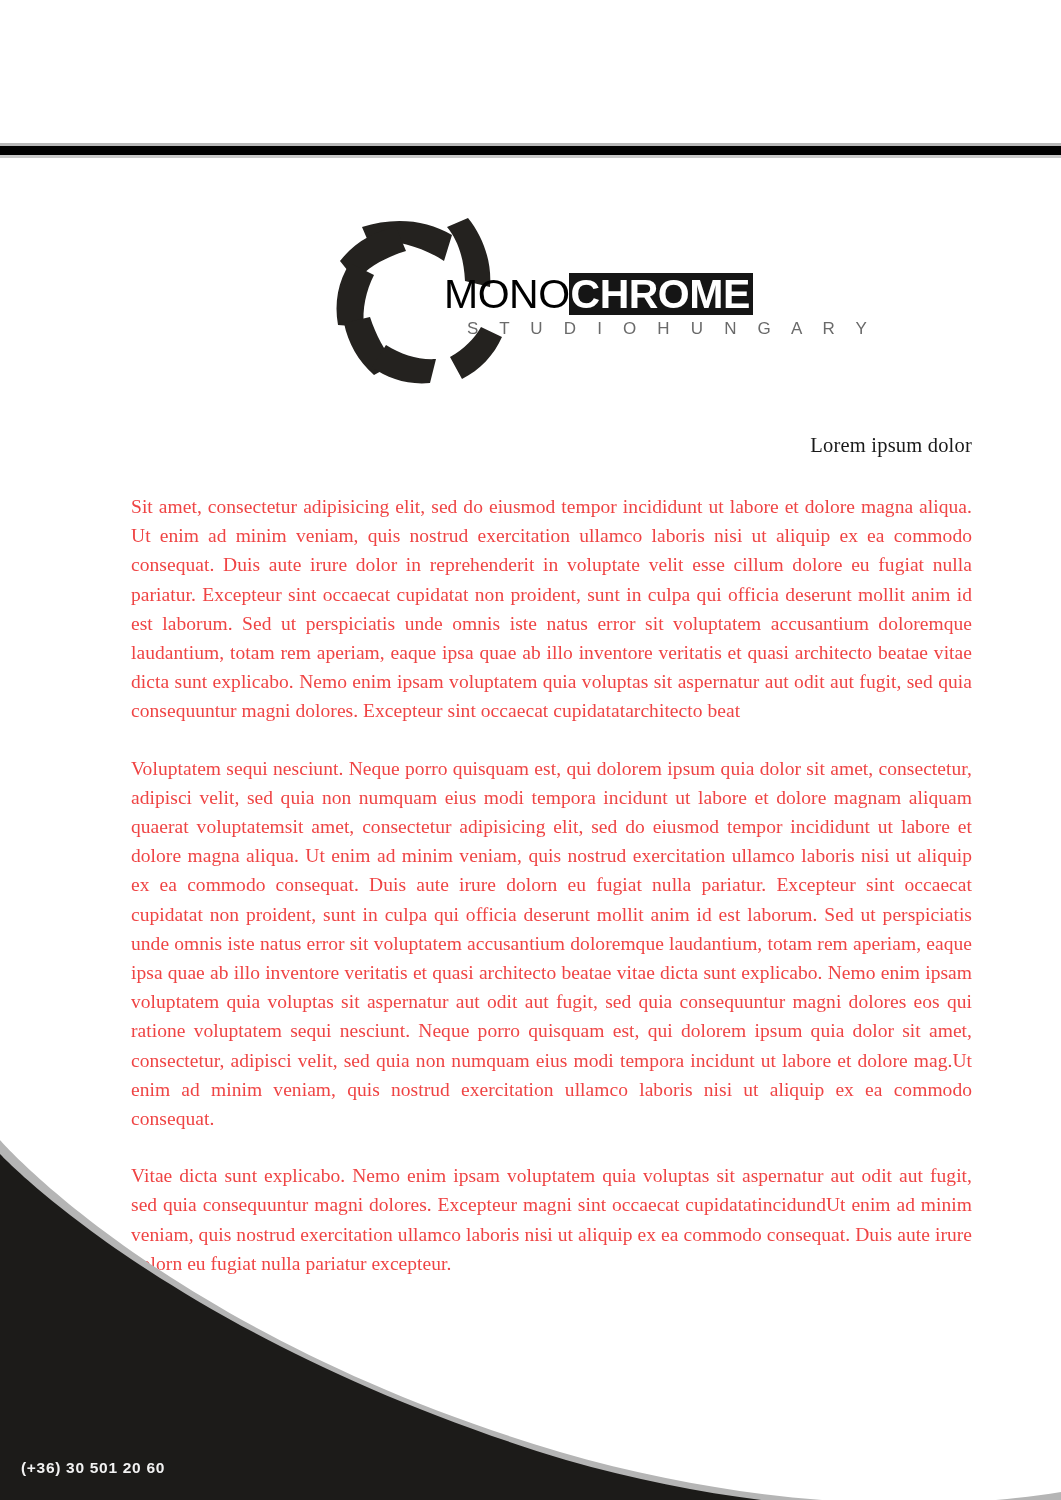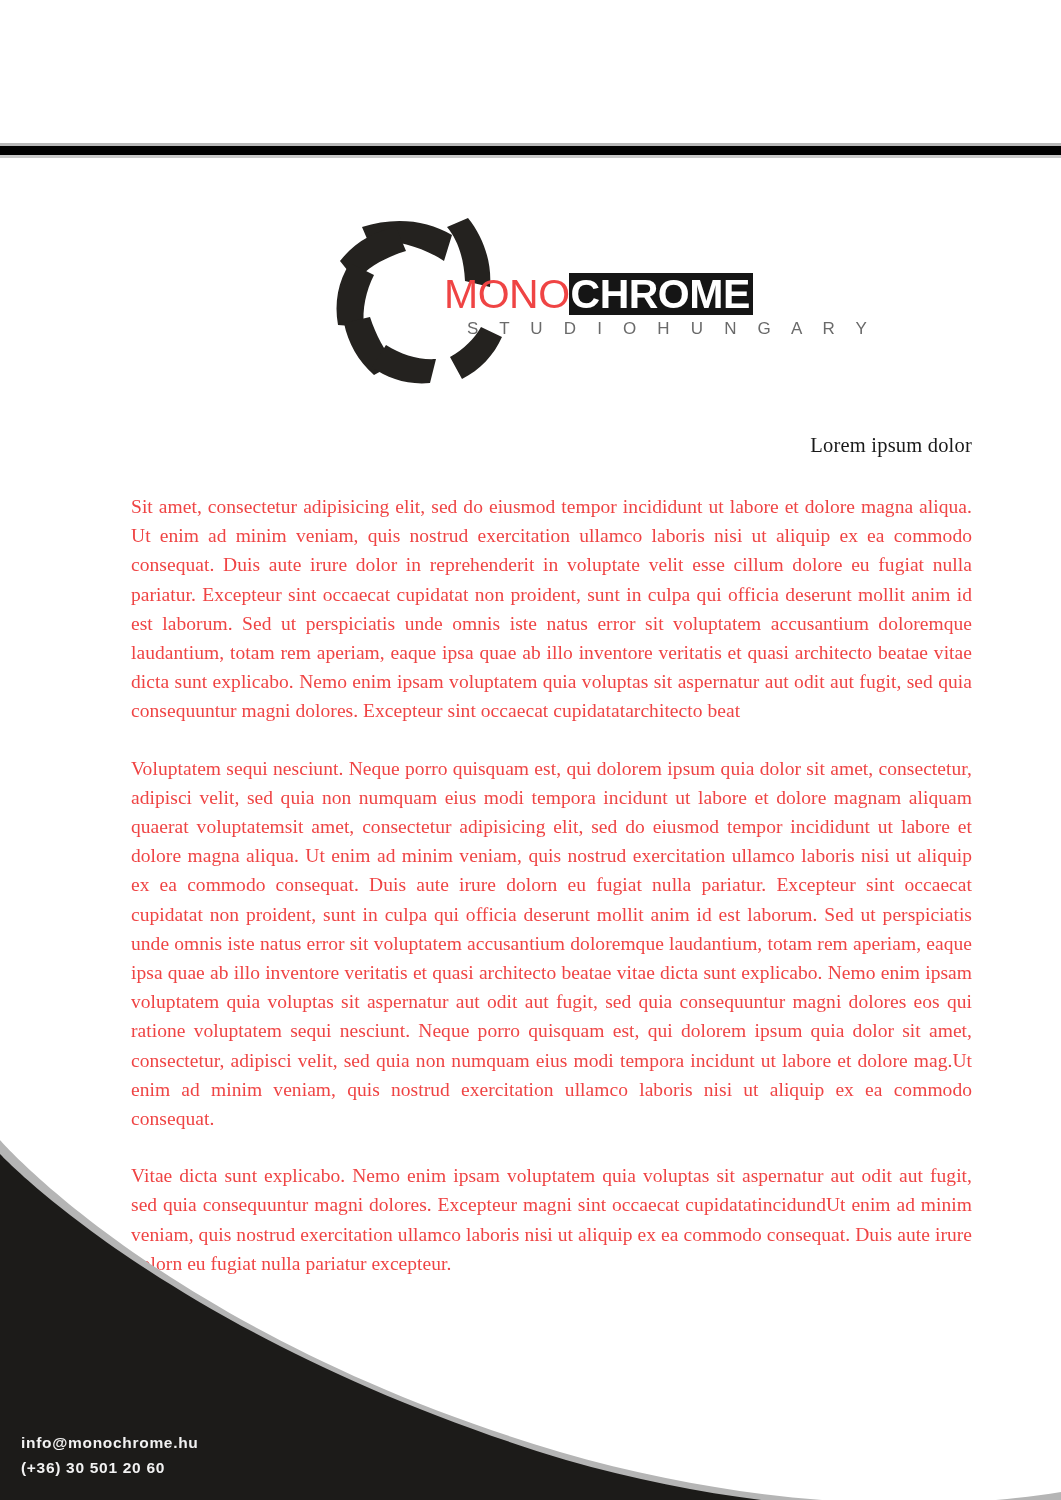--- a/index.html
+++ b/index.html
@@ -76,21 +76,21 @@
     top: 0;
     display: flex;
     align-items: stretch;
     height: 42px;
   }
   .wm-mono {
     font-family: "Liberation Sans", "DejaVu Sans", sans-serif;
     font-size: 41px;
     font-weight: 400;
     line-height: 42px;
-    color: #ef4444;
+    color: #000000;
     letter-spacing: -0.5px;
     white-space: nowrap;
   }
   .wm-chrome-box {
     background: #151515;
     padding: 2px 3px 2px 2px;
     display: flex;
     align-items: center;
     margin-left: -1px;
   }
@@ -223,17 +223,16 @@
   <div class="footer-swoosh">
     <svg width="1061" height="360" viewBox="0 0 1061 360" xmlns="http://www.w3.org/2000/svg">
 
       <path d="M0 0 C0 0, 170 196, 560 312 C760 370, 940 372, 1061 352 L1061 360 L0 360 Z" fill="#b5b5b5"></path>
 
       <path d="M0 14 C0 14, 176 202, 566 320 C762 376, 944 378, 1061 360 L1061 360 L0 360 Z" fill="#1c1b19"></path>
     </svg>
   </div>
 
   <div class="footer-contact">
-    <div class="footer-line">info@monochrome.hu</div>
     <div class="footer-line">(+36) 30 501 20 60</div>
   </div>
 
 </div>
 
 </body></html>

